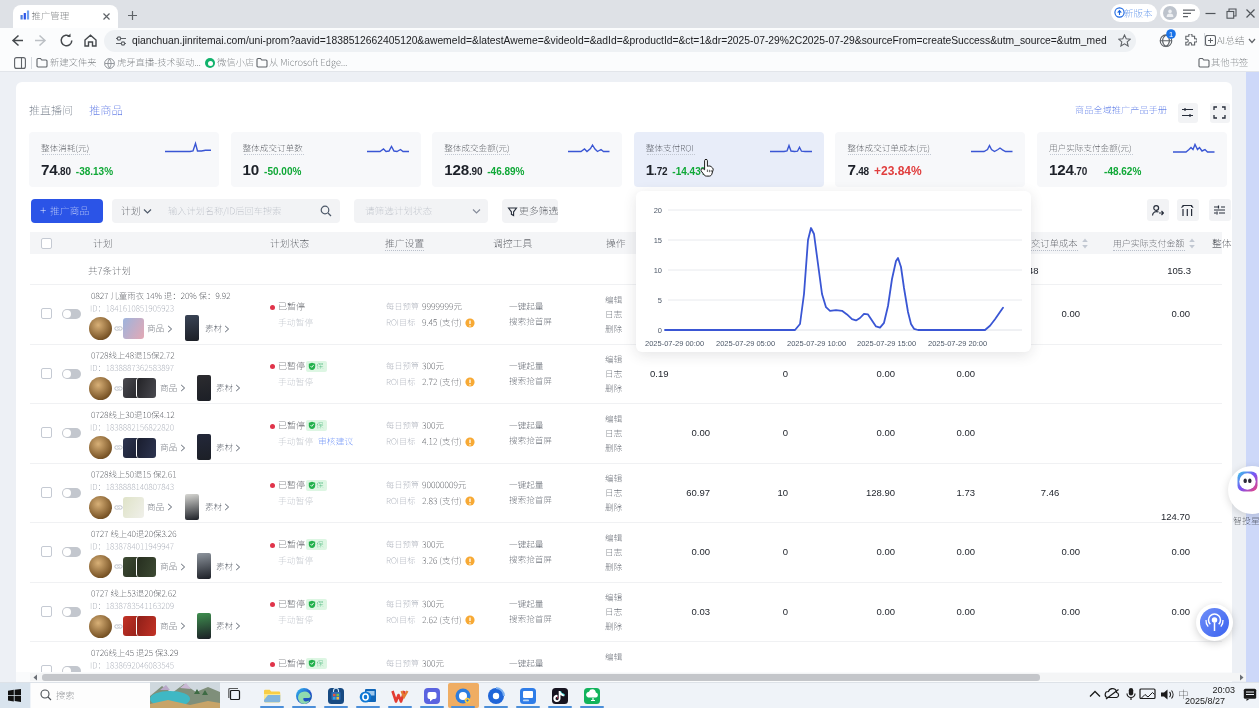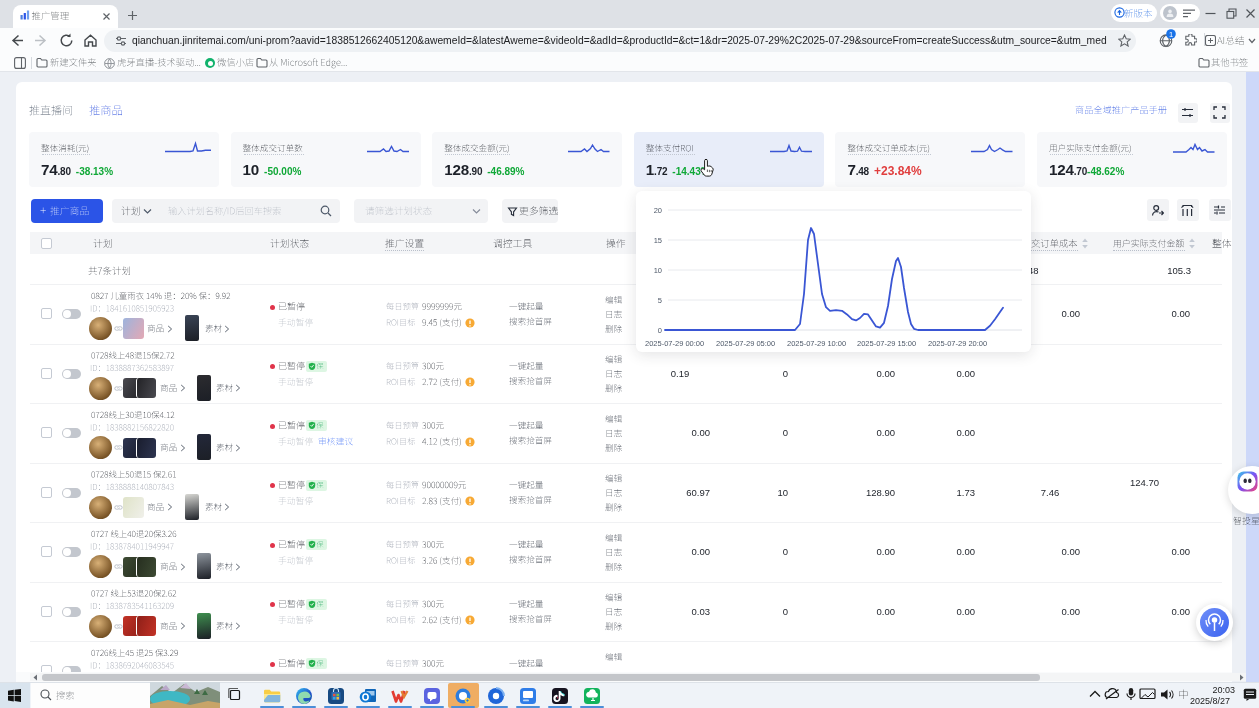--- a/index.html
+++ b/index.html
@@ -138,21 +138,21 @@
 <div class="a" style="left:848.4px;top:154px;width:83px;border-top:1px dotted #c2c8d2"></div>
 <svg class="a" style="left:969.4px;top:140px" width="48" height="15">
     <path d="M2 11.5 h13 l3.5 -2 l2 -4 l2 4 l3 2 l3.5 -2 l2 -1.5 l2.5 1.8 l3 1.7 h7" fill="none" stroke="#3a56d4" stroke-width="1.4"></path>
   </svg>
 <div class="a" style="left:847.4px;top:161px;width:170px;height:17px;font-weight:bold;color:#1d2129;font-size:15.2px;letter-spacing:-0.2px">7<span style="font-size:10px">.48</span><span style="font-size:12px;color:#e03e3e;margin-left:5px;letter-spacing:0">+23.84%</span></div>
 <div class="a" style="left:1037.0px;top:132px;width:190px;height:55px;background:#f7f8fa;border-radius:4px"></div>
 <div class="a" style="left:1050.0px;top:154px;width:83px;border-top:1px dotted #c2c8d2"></div>
 <svg class="a" style="left:1171.0px;top:140px" width="48" height="15">
     <path d="M2 12 h13 l3 -2.5 l2 -2 l2 2 l2 -5 l2.5 5 l2 -2 l2.5 3.5 l3 -1.5 l2.5 2.5 h7" fill="none" stroke="#3a56d4" stroke-width="1.4"></path>
   </svg>
-<div class="a" style="left:1049.0px;top:161px;width:170px;height:17px;font-weight:bold;color:#1d2129;font-size:15.2px;letter-spacing:-0.2px">124<span style="font-size:10px">.70</span><span style="font-size:10px;color:#10a837;margin-left:0;letter-spacing:0">-48.62%</span></div>
+<div class="a" style="left:1049.0px;top:161px;width:170px;height:17px;font-weight:bold;color:#1d2129;font-size:15.2px;letter-spacing:-0.2px">124<span style="font-size:10px">.70</span><span style="font-size:10px;color:#10a837;margin-left:17px;letter-spacing:0">-48.62%</span></div>
 <svg class="a" style="left:700px;top:159px;z-index:130" width="14" height="19" viewBox="0 0 14 19">
     <path d="M4.6 1.7 C4.6 0.9 5.2 0.3 6 0.3 C6.8 0.3 7.4 0.9 7.4 1.7 L7.4 7.3 L8.8 7 C9.6 6.8 10.5 7 11.1 7.6 L12.7 9.1 C13.2 9.6 13.4 10.3 13.1 10.9 L11.8 15.2 C11.5 16.3 10.5 17.1 9.3 17.1 L6.4 17.1 C5.5 17.1 4.7 16.7 4.2 16 L1.3 12.1 C0.7 11.3 1 10.2 1.9 9.8 C2.5 9.5 3.2 9.6 3.7 10 L4.6 10.8 Z" fill="#fff" stroke="#1a1a1a" stroke-width="1"></path>
     <path d="M7.4 10.5 V13 M9.4 10.8 V13.2 M11.2 11 V13" stroke="#1a1a1a" stroke-width="0.7" fill="none"></path>
   </svg>
 <div class="a" style="left:31px;top:199px;width:72px;height:24px;background:#2b54e7;border-radius:4px"></div>
 <div class="a" style="left:112px;top:199px;width:228px;height:24px;background:#f2f3f5;border-radius:4px"></div>
 <svg class="a" style="left:143px;top:207px" width="9" height="9">
     <path d="M1 2.5 L4.5 6 L8 2.5" stroke="#4e5969" stroke-width="1.2" fill="none"></path>
   </svg>
 <svg class="a" style="left:320px;top:205px" width="12" height="12">
@@ -207,34 +207,34 @@
 <div class="a" style="left:30px;top:343.5px;width:1192px;height:1px;background:#f0f1f3"></div>
 <div class="a" style="left:30px;top:403.0px;width:1192px;height:1px;background:#f0f1f3"></div>
 <div class="a" style="left:30px;top:462.5px;width:1192px;height:1px;background:#f0f1f3"></div>
 <div class="a" style="left:30px;top:522.0px;width:1192px;height:1px;background:#f0f1f3"></div>
 <div class="a" style="left:30px;top:581.5px;width:1192px;height:1px;background:#f0f1f3"></div>
 <div class="a" style="left:30px;top:641.0px;width:1192px;height:1px;background:#f0f1f3"></div>
 <div class="a" style="left:1020px;top:265.1px;width:60px;text-align:left;font-size:9.5px;color:#1d2129">7.48</div>
 <div class="a" style="left:1131px;top:265.1px;width:60px;text-align:right;font-size:9.5px;color:#1d2129">105.3</div>
 <div class="a" style="left:1020px;top:308.1px;width:60px;text-align:right;font-size:9.5px;color:#1d2129">0.00</div>
 <div class="a" style="left:1130px;top:308.1px;width:60px;text-align:right;font-size:9.5px;color:#1d2129">0.00</div>
-<div class="a" style="left:650px;top:367.6px;width:60px;text-align:center;font-size:9.5px;color:#1d2129">0.19</div>
+<div class="a" style="left:650px;top:367.6px;width:60px;text-align:left;font-size:9.5px;color:#1d2129">0.19</div>
 <div class="a" style="left:728px;top:367.6px;width:60px;text-align:right;font-size:9.5px;color:#1d2129">0</div>
 <div class="a" style="left:835px;top:367.6px;width:60px;text-align:right;font-size:9.5px;color:#1d2129">0.00</div>
 <div class="a" style="left:915px;top:367.6px;width:60px;text-align:right;font-size:9.5px;color:#1d2129">0.00</div>
 <div class="a" style="left:650px;top:427.1px;width:60px;text-align:right;font-size:9.5px;color:#1d2129">0.00</div>
 <div class="a" style="left:728px;top:427.1px;width:60px;text-align:right;font-size:9.5px;color:#1d2129">0</div>
 <div class="a" style="left:835px;top:427.1px;width:60px;text-align:right;font-size:9.5px;color:#1d2129">0.00</div>
 <div class="a" style="left:915px;top:427.1px;width:60px;text-align:right;font-size:9.5px;color:#1d2129">0.00</div>
 <div class="a" style="left:650px;top:486.6px;width:60px;text-align:right;font-size:9.5px;color:#1d2129">60.97</div>
 <div class="a" style="left:728px;top:486.6px;width:60px;text-align:right;font-size:9.5px;color:#1d2129">10</div>
 <div class="a" style="left:835px;top:486.6px;width:60px;text-align:right;font-size:9.5px;color:#1d2129">128.90</div>
 <div class="a" style="left:915px;top:486.6px;width:60px;text-align:right;font-size:9.5px;color:#1d2129">1.73</div>
 <div class="a" style="left:1020px;top:486.6px;width:60px;text-align:center;font-size:9.5px;color:#1d2129">7.46</div>
-<div class="a" style="left:1130px;top:477px;width:60px;text-align:left;font-size:9.5px;color:#1d2129">124.70</div>
+<div class="a" style="left:1130px;top:511px;width:60px;text-align:right;font-size:9.5px;color:#1d2129">124.70</div>
 <div class="a" style="left:650px;top:546.1px;width:60px;text-align:right;font-size:9.5px;color:#1d2129">0.00</div>
 <div class="a" style="left:728px;top:546.1px;width:60px;text-align:right;font-size:9.5px;color:#1d2129">0</div>
 <div class="a" style="left:835px;top:546.1px;width:60px;text-align:right;font-size:9.5px;color:#1d2129">0.00</div>
 <div class="a" style="left:915px;top:546.1px;width:60px;text-align:right;font-size:9.5px;color:#1d2129">0.00</div>
 <div class="a" style="left:1020px;top:546.1px;width:60px;text-align:right;font-size:9.5px;color:#1d2129">0.00</div>
 <div class="a" style="left:1130px;top:546.1px;width:60px;text-align:right;font-size:9.5px;color:#1d2129">0.00</div>
 <div class="a" style="left:650px;top:605.6px;width:60px;text-align:right;font-size:9.5px;color:#1d2129">0.03</div>
 <div class="a" style="left:728px;top:605.6px;width:60px;text-align:right;font-size:9.5px;color:#1d2129">0</div>
 <div class="a" style="left:835px;top:605.6px;width:60px;text-align:right;font-size:9.5px;color:#1d2129">0.00</div>
 <div class="a" style="left:915px;top:605.6px;width:60px;text-align:right;font-size:9.5px;color:#1d2129">0.00</div>
@@ -566,21 +566,21 @@
   </svg>
 <svg class="a" style="left:1139px;top:688px" width="18" height="13">
     <rect x="1" y="1" width="15" height="9.5" rx="1" fill="none" stroke="#1b1b1b" stroke-width="1.2"></rect>
     <path d="M2.5 10 l3.5 -3.5 l3 2.5 l4.5 -4.5 l2 2" fill="none" stroke="#1b1b1b" stroke-width="1"></path>
   </svg>
 <svg class="a" style="left:1160px;top:688px" width="15" height="13">
     <path d="M1 4.5 h3 l3.5 -3 v10 l-3.5 -3 h-3 Z" fill="#1b1b1b"></path>
     <path d="M9.5 4 a3.5 3.5 0 0 1 0 5 M11.5 2.5 a6 6 0 0 1 0 8" stroke="#1b1b1b" stroke-width="1.1" fill="none"></path>
   </svg>
 <div class="a" style="left:1193px;top:685px;width:42px;height:10px;font-size:9px;color:#1b1b1b;text-align:right">20:03</div>
-<div class="a" style="left:1185px;top:695.5px;width:50px;height:10px;font-size:9px;color:#1b1b1b;text-align:center">2025/8/27</div>
+<div class="a" style="left:1185px;top:695.5px;width:50px;height:10px;font-size:9px;color:#1b1b1b;text-align:left">2025/8/27</div>
 <svg class="a" style="left:1243px;top:688px" width="14" height="13">
     <rect x="0.8" y="0.8" width="12.4" height="10" rx="1.5" fill="#1b1b1b"></rect>
     <path d="M3.5 11 v2 l2.8 -2 Z" fill="#1b1b1b"></path>
     <path d="M3 4 h8 M3 6.5 h8" stroke="#eff3f8" stroke-width="1"></path>
   </svg>
 <svg width="1259" height="708" viewBox="0 0 1259 708" style="position:absolute;left:0;top:0;z-index:100;pointer-events:none">
     <defs>
       <path id="g0" d="M41 273Q98 292 179.5 320.5Q261 349 347 380L352 350Q273 322 194 293.5Q115 265 54 242ZM47 617H348V587H47ZM192 830H222V-23Q222 -43 215 -52.0Q208 -61 194 -65Q181 -69 154.5 -70.0Q128 -71 81 -70Q80 -65 76.5 -57.0Q73 -49 69 -42Q107 -43 136 -43.0Q165 -43 174 -42Q183 -42 187.5 -38.0Q192 -34 192 -23ZM445 445H905V416H445ZM445 242H905V213H445ZM443 36H942V7H443ZM502 825 531 818Q506 742 474.5 669.0Q443 596 406.5 532.0Q370 468 329 418Q326 420 321 423.5Q316 427 311 430.5Q306 434 302 436Q344 484 381 546.5Q418 609 449 680.0Q480 751 502 825ZM459 646H924V617H459V-69H429V621L452 646ZM673 629H703V21H673ZM641 813 667 822Q692 786 715 743.5Q738 701 748 670L721 658Q710 690 687 733.5Q664 777 641 813Z"></path>
       <path id="g1" d="M168 674H940V645H168ZM154 674H183V408Q183 354 179.5 292.0Q176 230 164.5 165.0Q153 100 131.5 38.0Q110 -24 74 -78Q72 -74 67.5 -70.5Q63 -67 59 -63.5Q55 -60 51 -58Q97 12 119 93.5Q141 175 147.5 256.5Q154 338 154 408ZM486 820 513 829Q530 798 547.5 762.5Q565 727 574 702L546 691Q537 717 520 753.0Q503 789 486 820Z"></path>
       <path id="g2" d="M246 -1H816V-30H246ZM129 548H899V392H869V519H158V392H129ZM242 437H778V259H242V288H749V408H242ZM243 166H830V-67H801V136H243ZM228 437H257V-70H228ZM460 619 487 625Q501 606 513 580.5Q525 555 529 537L501 528Q496 547 484 572.0Q472 597 460 619ZM149 739H472V710H149ZM567 738H929V709H567ZM173 830 201 825Q183 754 152 690.5Q121 627 83 582Q81 584 76.5 587.5Q72 591 67 594.0Q62 597 58 599Q98 643 127 703.0Q156 763 173 830ZM589 828 619 822Q604 763 578 709.0Q552 655 520 616Q518 619 513.5 622.0Q509 625 504 628.5Q499 632 495 634Q528 671 552 721.5Q576 772 589 828ZM256 723 281 729Q298 700 314.5 664.5Q331 629 337 605L311 597Q304 622 288.5 657.5Q273 693 256 723ZM679 712 703 720Q724 693 744.5 660.0Q765 627 774 604L750 593Q740 617 720.5 650.5Q701 684 679 712Z"></path>

